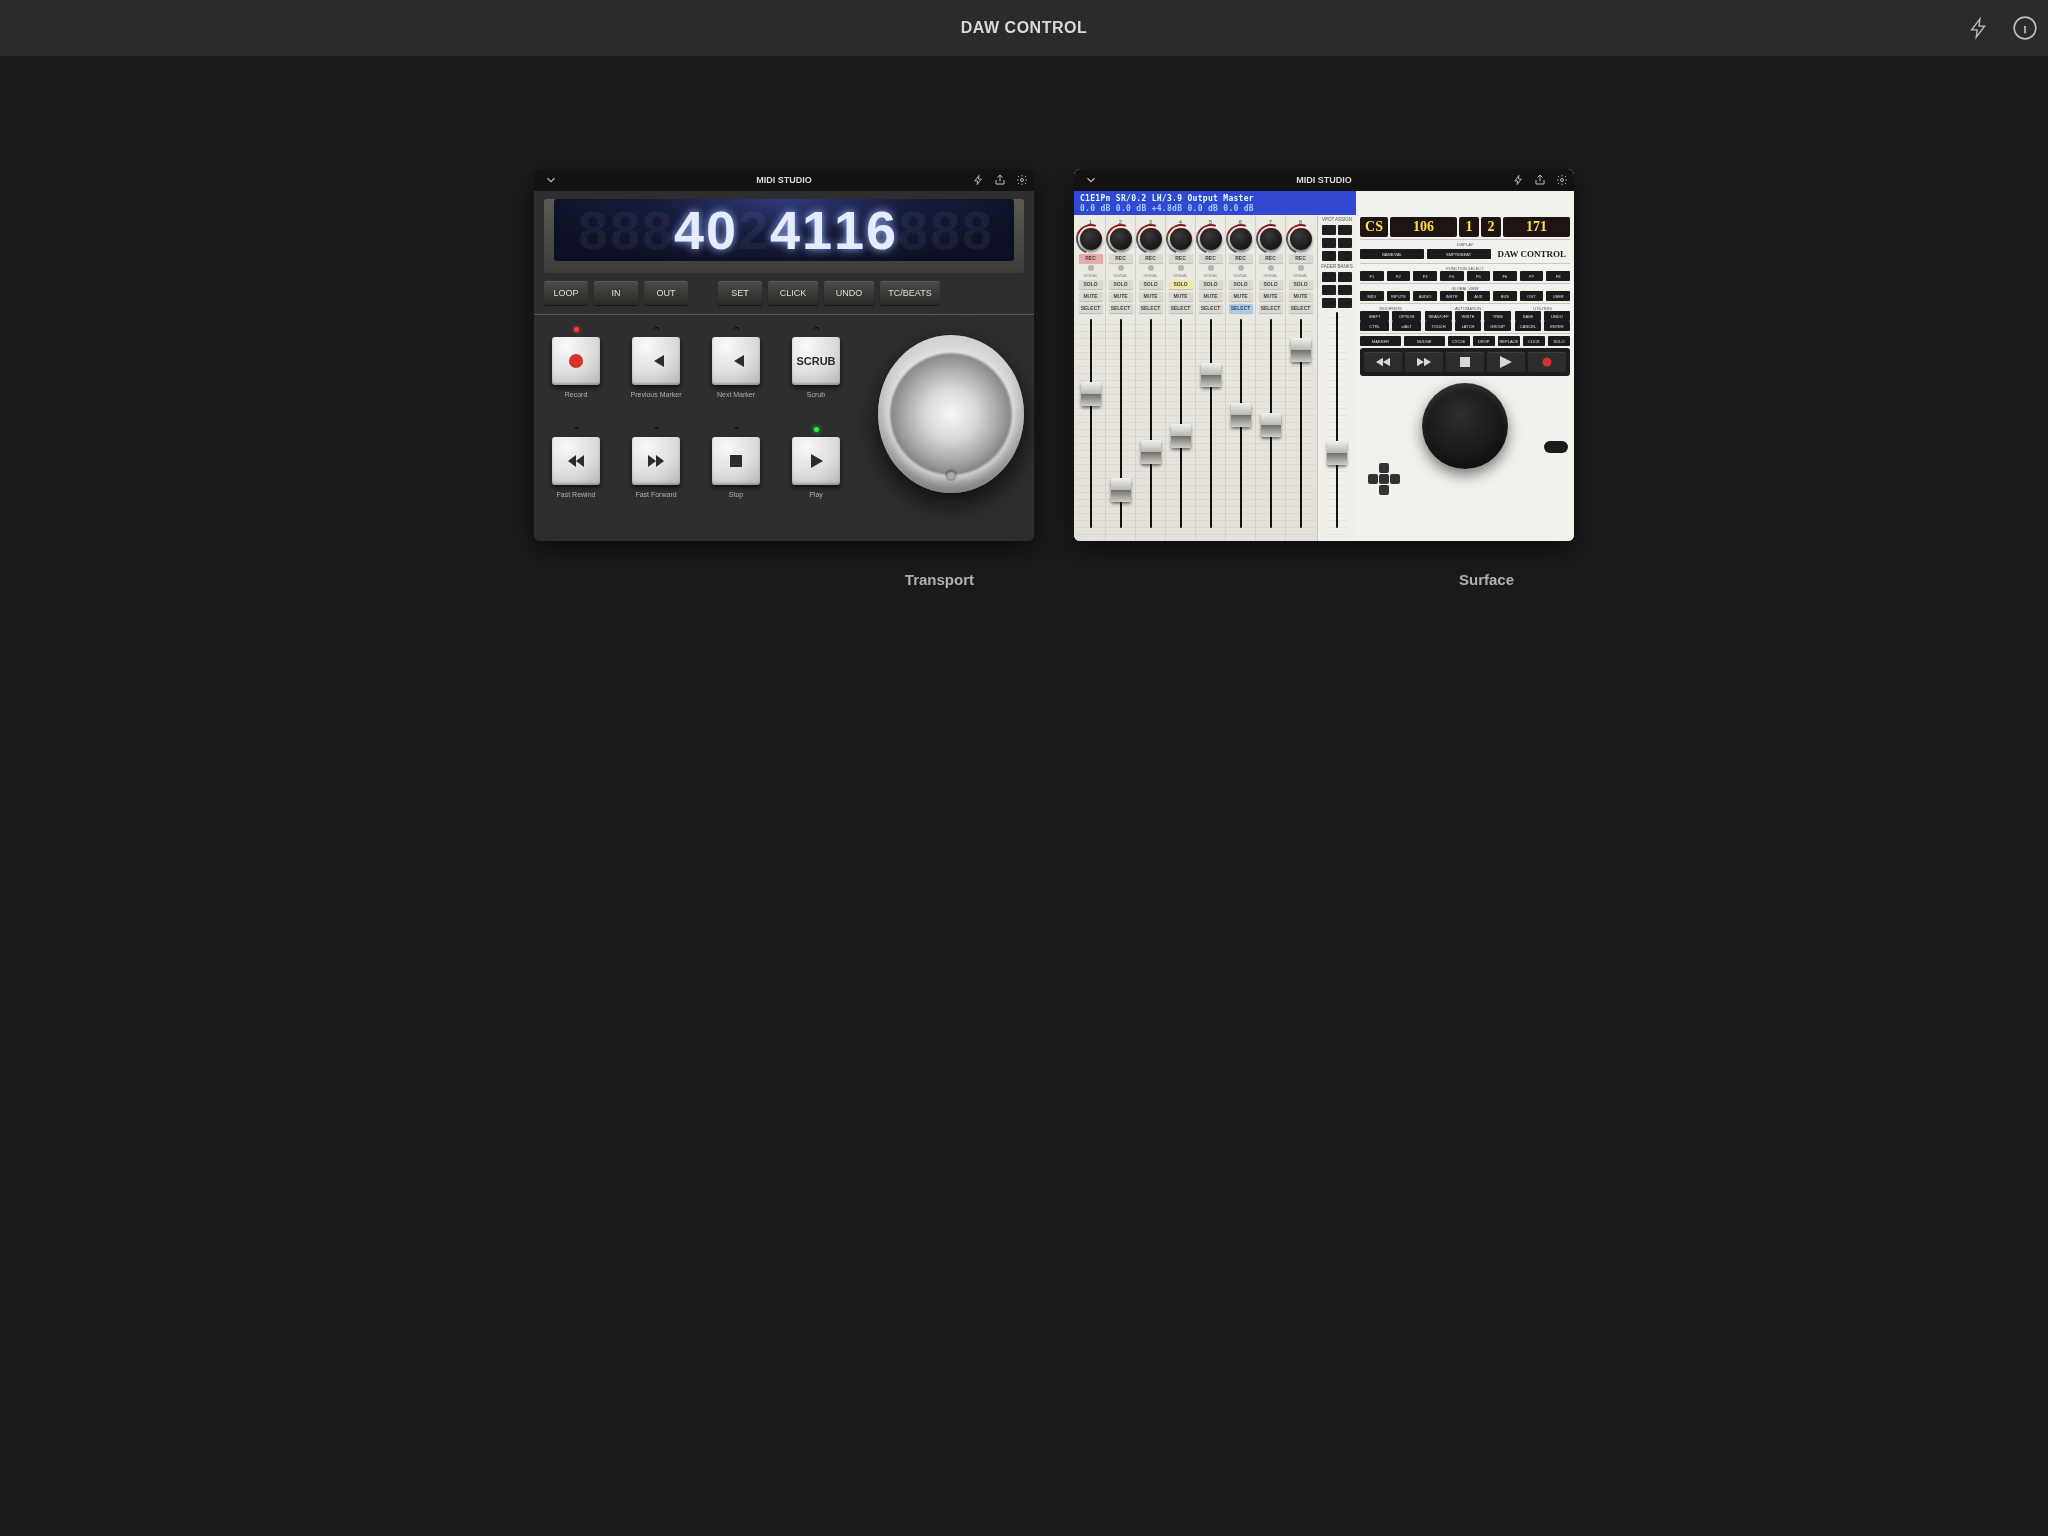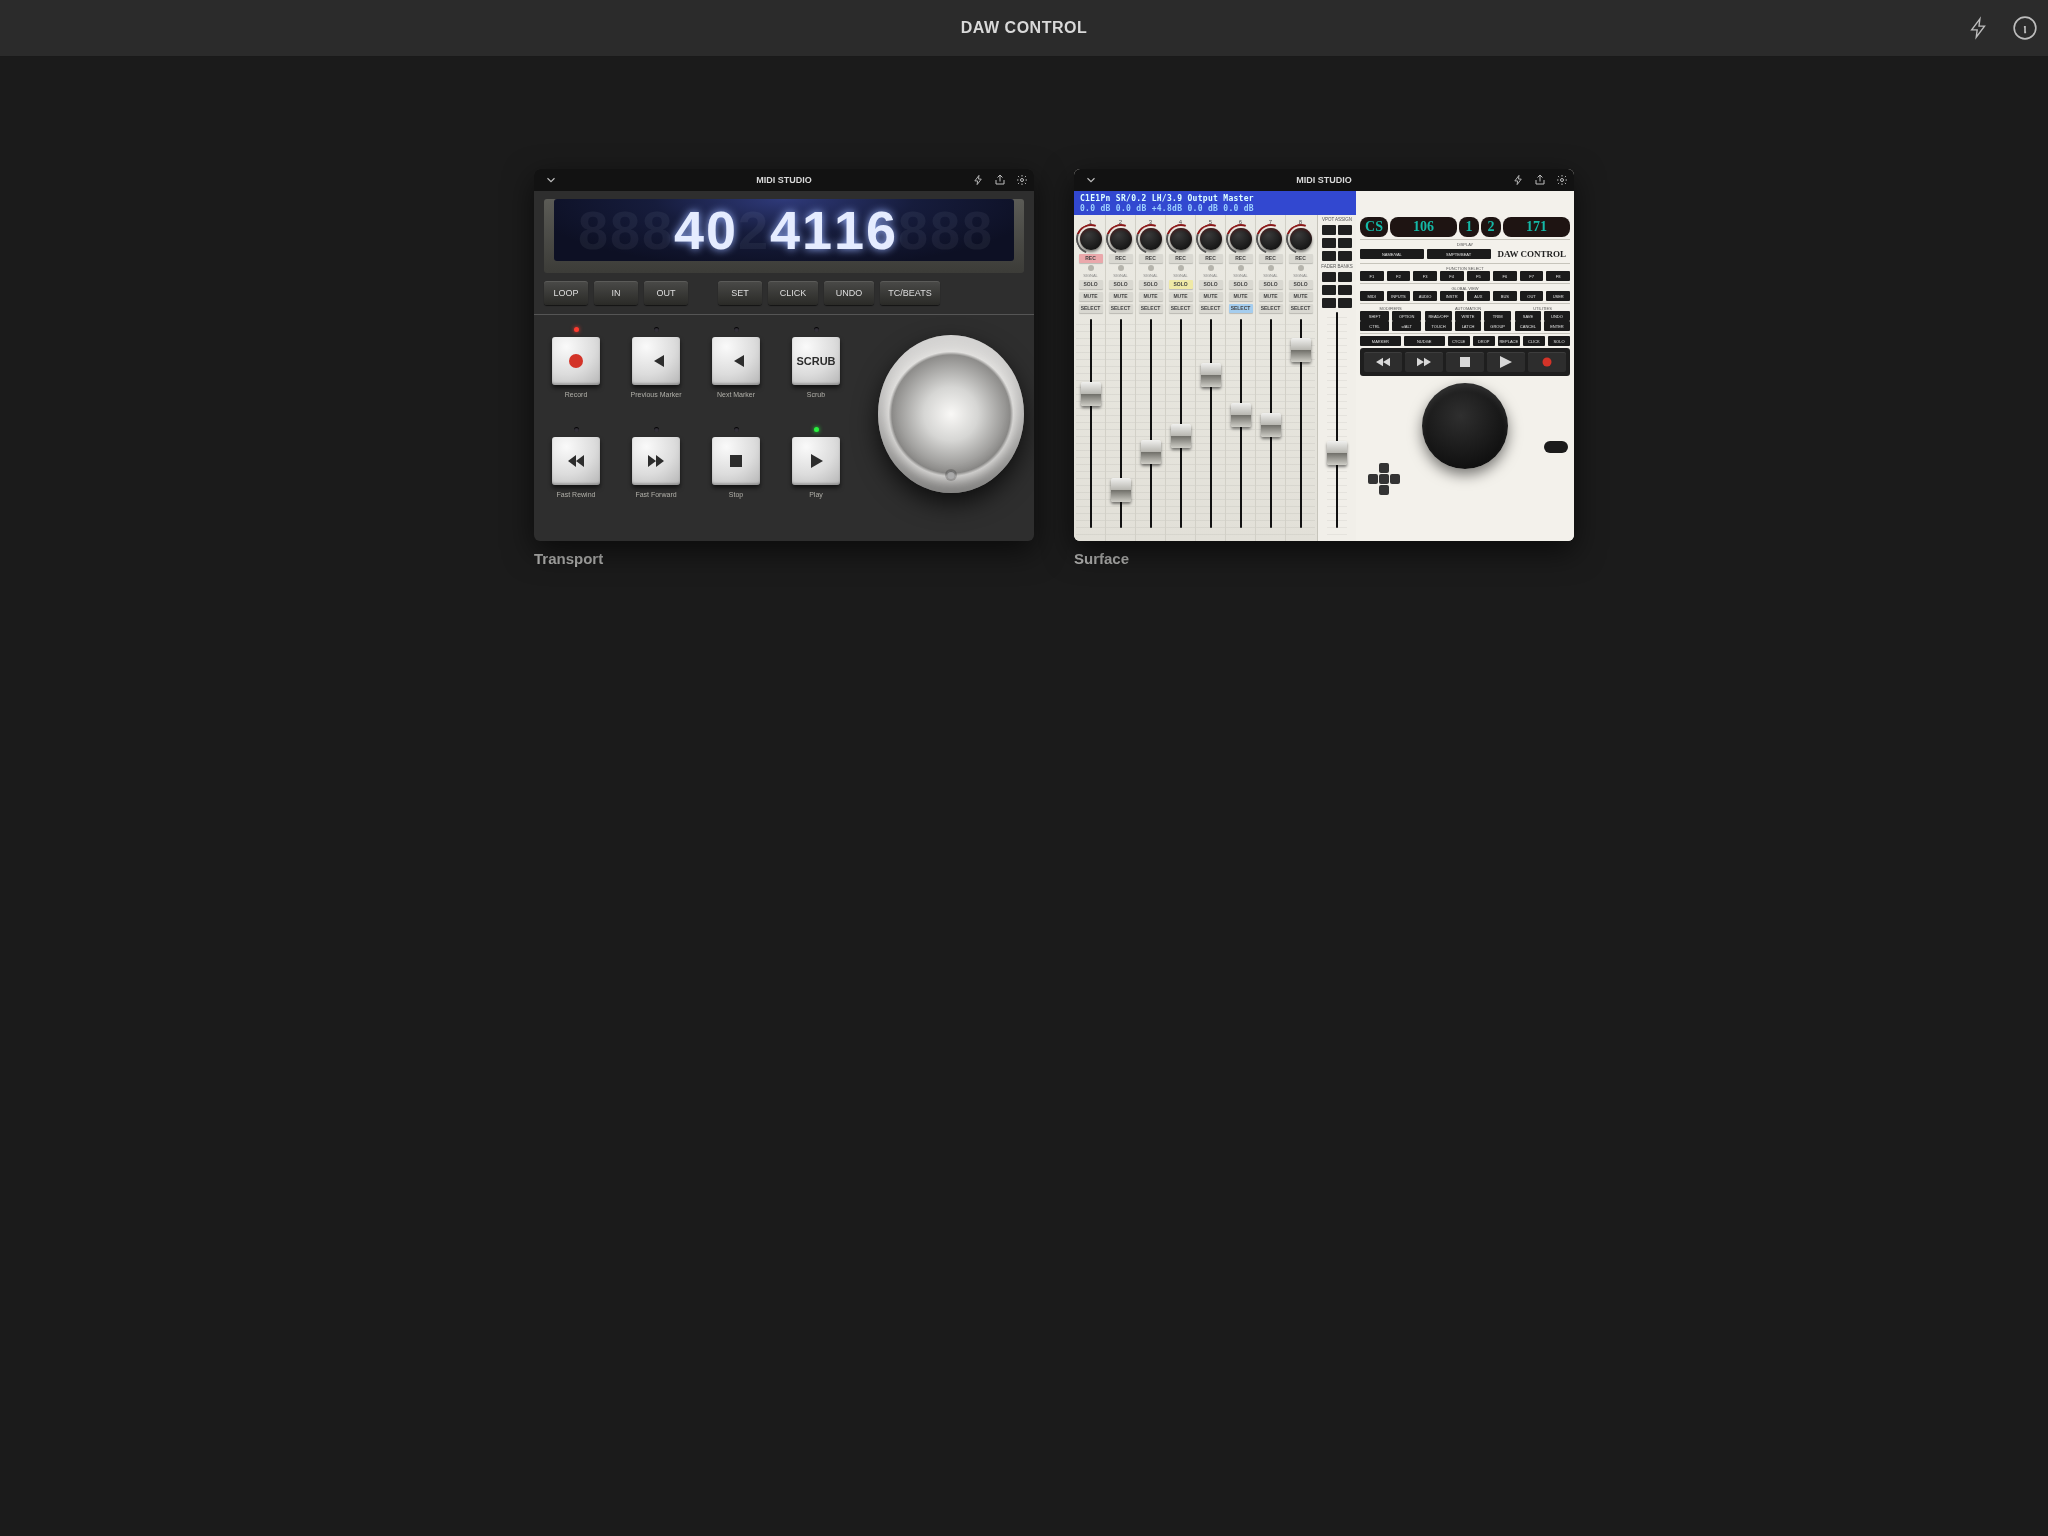--- a/index.html
+++ b/index.html
@@ -12,21 +12,21 @@
     font-family:"Helvetica Neue",Arial,sans-serif;-webkit-font-smoothing:antialiased;}
   
   .topbar{height:56px;display:flex;align-items:center;justify-content:center;
     position:relative;background:var(--bg-top);border-bottom:1px solid #1a1a1a;}
   .topbar h1{font-size:16px;font-weight:700;letter-spacing:.5px;margin:0;}
   .top-icons{position:absolute;right:10px;top:0;bottom:0;display:flex;align-items:center;gap:22px;}
   .icon{stroke:#bdbdbd;fill:none;}
   
   .stage{display:flex;gap:100px;justify-content:center;margin-top:112px;padding:0 60px 60px;}
   .card{width:440px;}
-  .card .title{color:#b2b2b0;text-align:left;font-size:15px;margin-top:9px;font-weight:600;}
+  .card .title{color:#b2b2b0;text-align:right;font-size:15px;margin-top:30px;font-weight:600;}
   .panel{width:500px;height:372px;border-radius:6px;overflow:hidden;
     box-shadow:0 10px 30px rgba(0,0,0,.6);position:relative;}
   
   .tp{background:#2e2e2e;}
   .tp .hdr{height:22px;background:#121212;color:#d9d9d9;display:flex;
     align-items:center;justify-content:center;font-size:9px;font-weight:700;position:relative;}
   .hdr .chev{position:absolute;left:10px;stroke:#bdbdbd;}
   .hdr .righticons{position:absolute;right:6px;display:flex;gap:10px;align-items:center;}
   .hdr .righticons svg{stroke:#bdbdbd;}
   .tp .lcd-plate{margin:8px 10px;height:74px;border-radius:3px;
@@ -93,21 +93,21 @@
   .pill.blue{background:#a5cdee;}
   .faderarea{flex:1;width:100%;position:relative;display:flex;justify-content:center;
     background:repeating-linear-gradient(to bottom,transparent 0 6px,rgba(0,0,0,.05) 6px 7px);}
   .fslot{width:2px;background:#111;height:94%;margin-top:3%;position:relative;border-radius:2px;}
   .fcap{position:absolute;left:-9px;width:20px;height:24px;border-radius:2px;
     background:linear-gradient(#f0f0ee,#b9b8b2 48%,#73726c 52%,#cfcec7);
     box-shadow:0 2px 3px rgba(0,0,0,.5);}
   .right{width:210px;background:var(--pale);font-size:6px;color:#333;
     display:flex;flex-direction:column;padding:2px 4px;gap:2px;position:relative;}
   .rt-lcd{height:20px;display:flex;gap:2px;margin-top:24px;}
-  .rt-lcd .seg{flex:1;background:#1e1412;border-radius:8px;color:#14b8a6;
+  .rt-lcd .seg{flex:1;background:#1e1412;border-radius:2px;color:#fde047;
     font:700 14px "Arial Narrow";display:flex;align-items:center;justify-content:center;}
   .rtrow{display:flex;gap:3px;align-items:center;}
   .rtsec{border-top:1px solid #c6c4bb;padding-top:2px;}
   .tinybtn{flex:1;height:10px;background:#1b1b1b;border-radius:1px;color:#e0e0e0;
     font-size:4px;display:flex;align-items:center;justify-content:center;}
   .tinylbl{width:100%;text-align:center;font-size:4px;color:#555;}
   .brand{font:700 9px Georgia,serif;color:#222;text-align:center;margin:2px 0;}
   .transbar{display:flex;gap:3px;background:#1e1e1e;border-radius:3px;padding:4px;}
   .transbar .tb{flex:1;height:20px;background:#2d2d2d;border-radius:2px;
     display:flex;align-items:center;justify-content:center;box-shadow:inset 0 1px 0 rgba(255,255,255,.08);}

